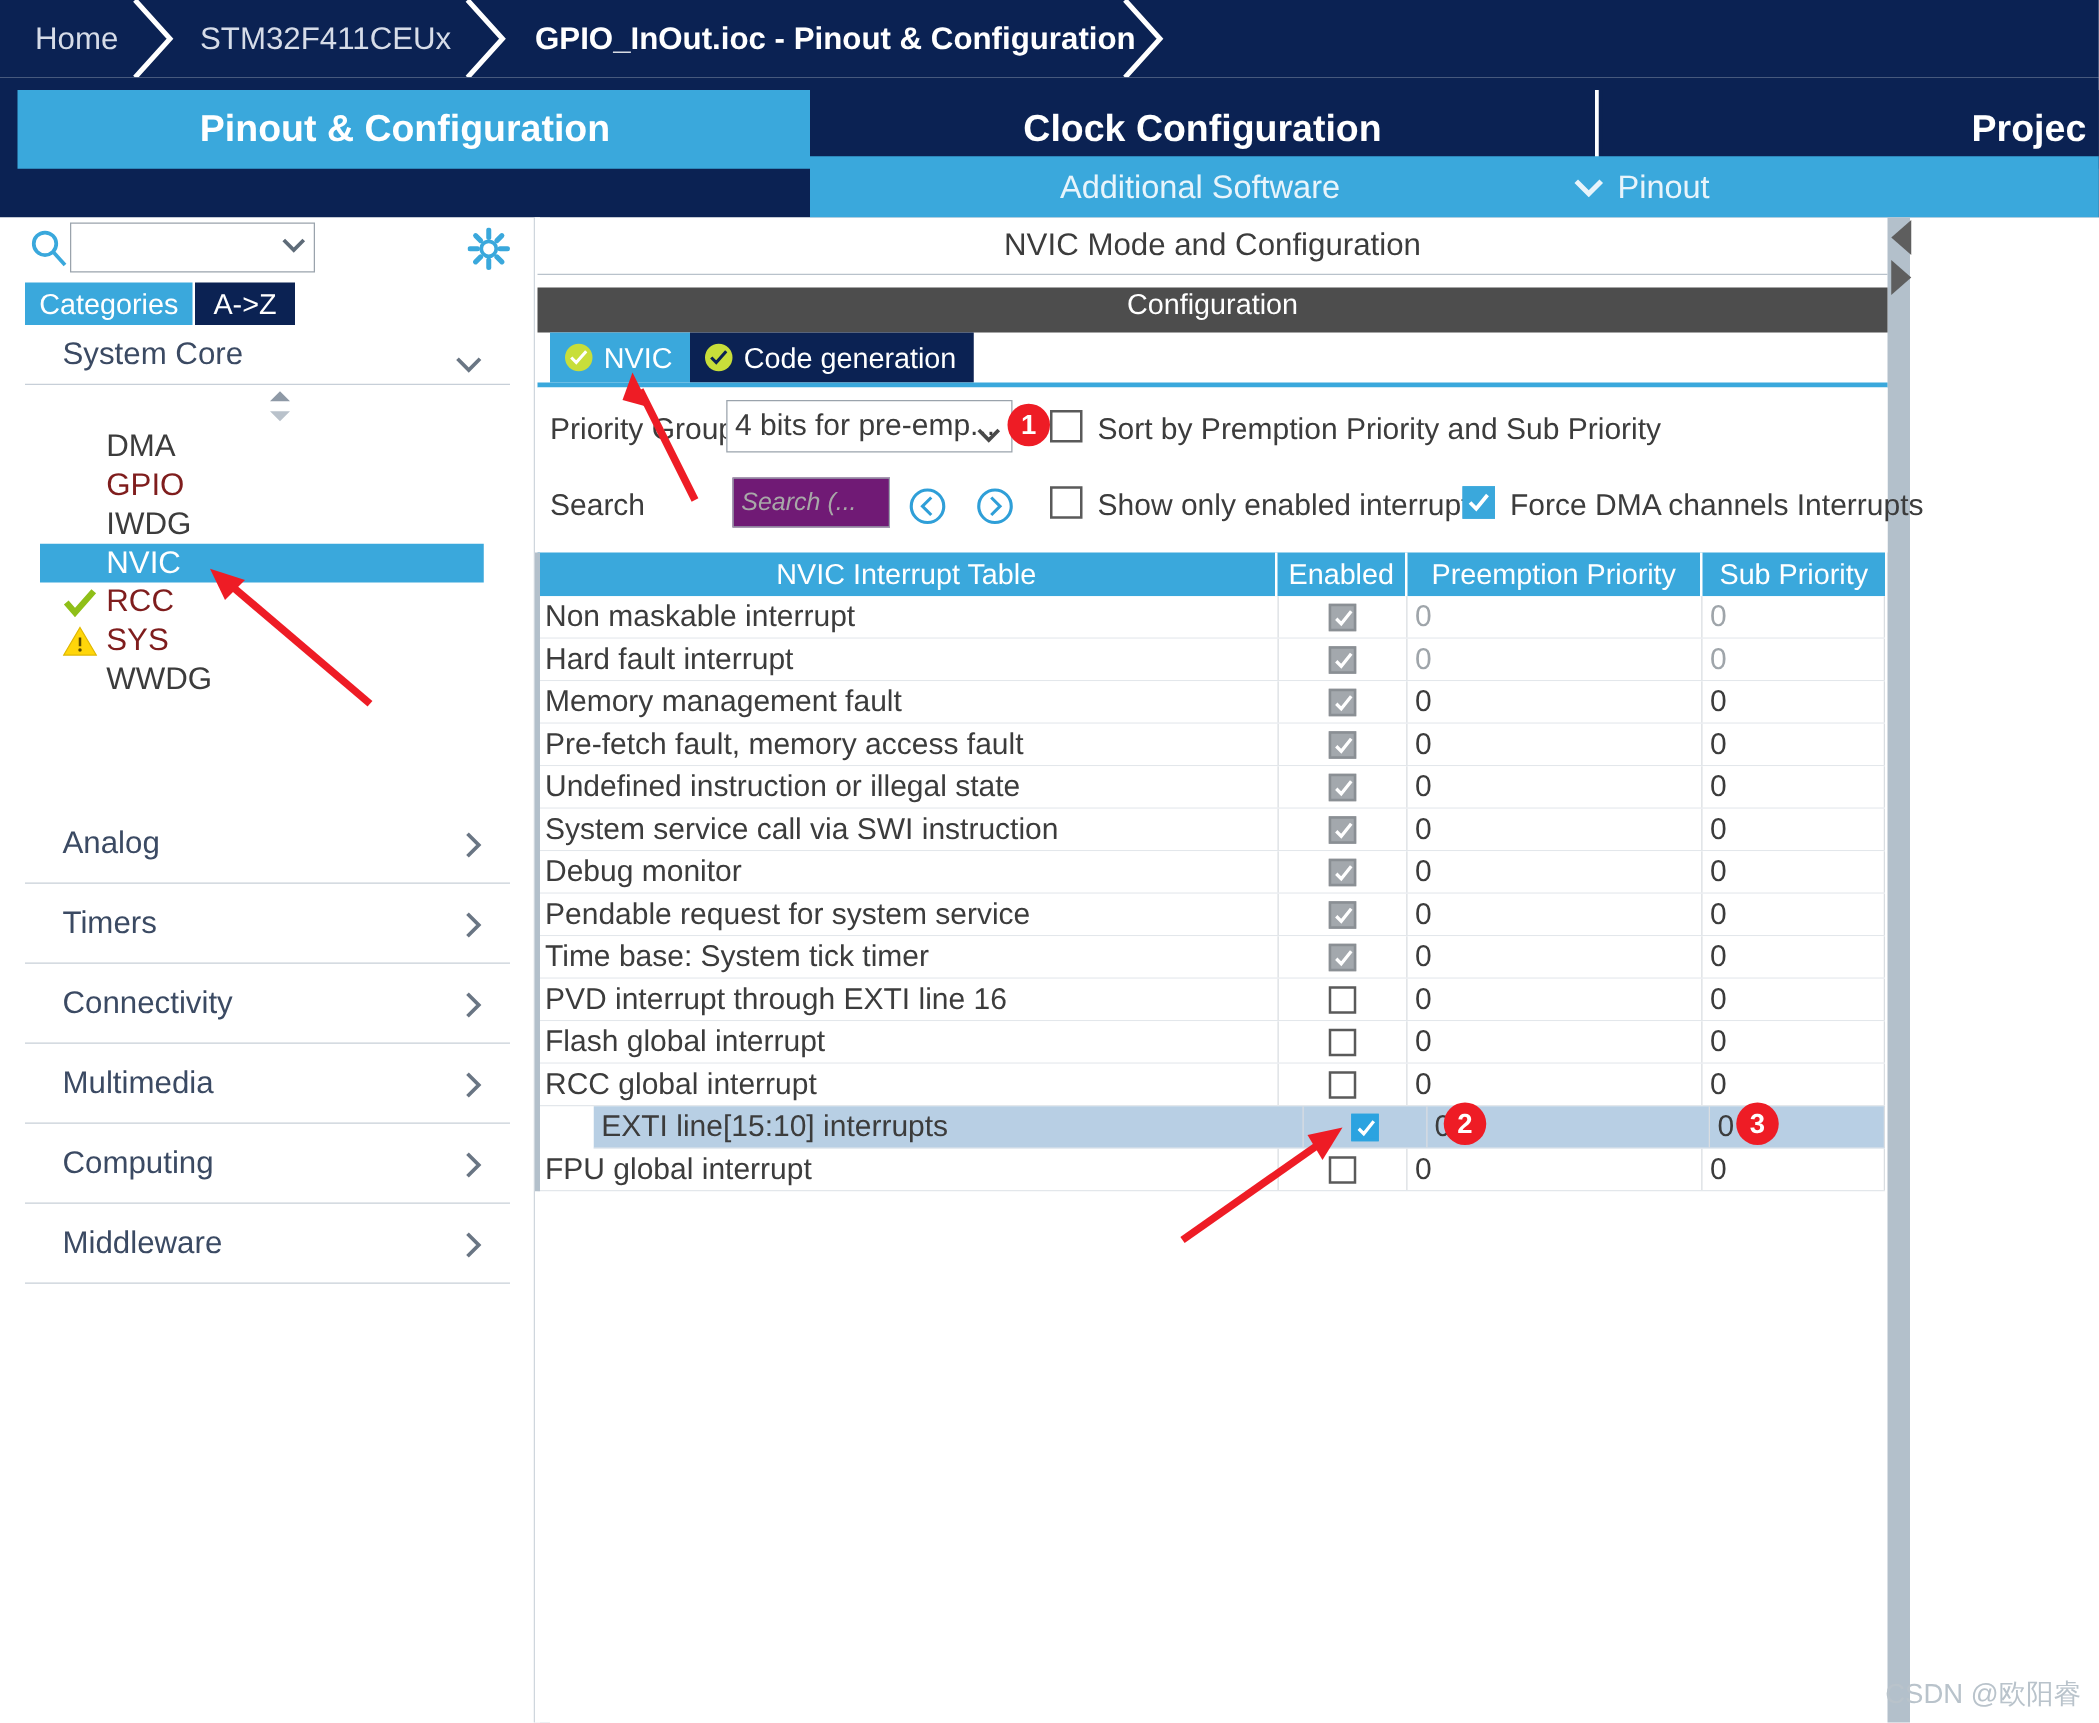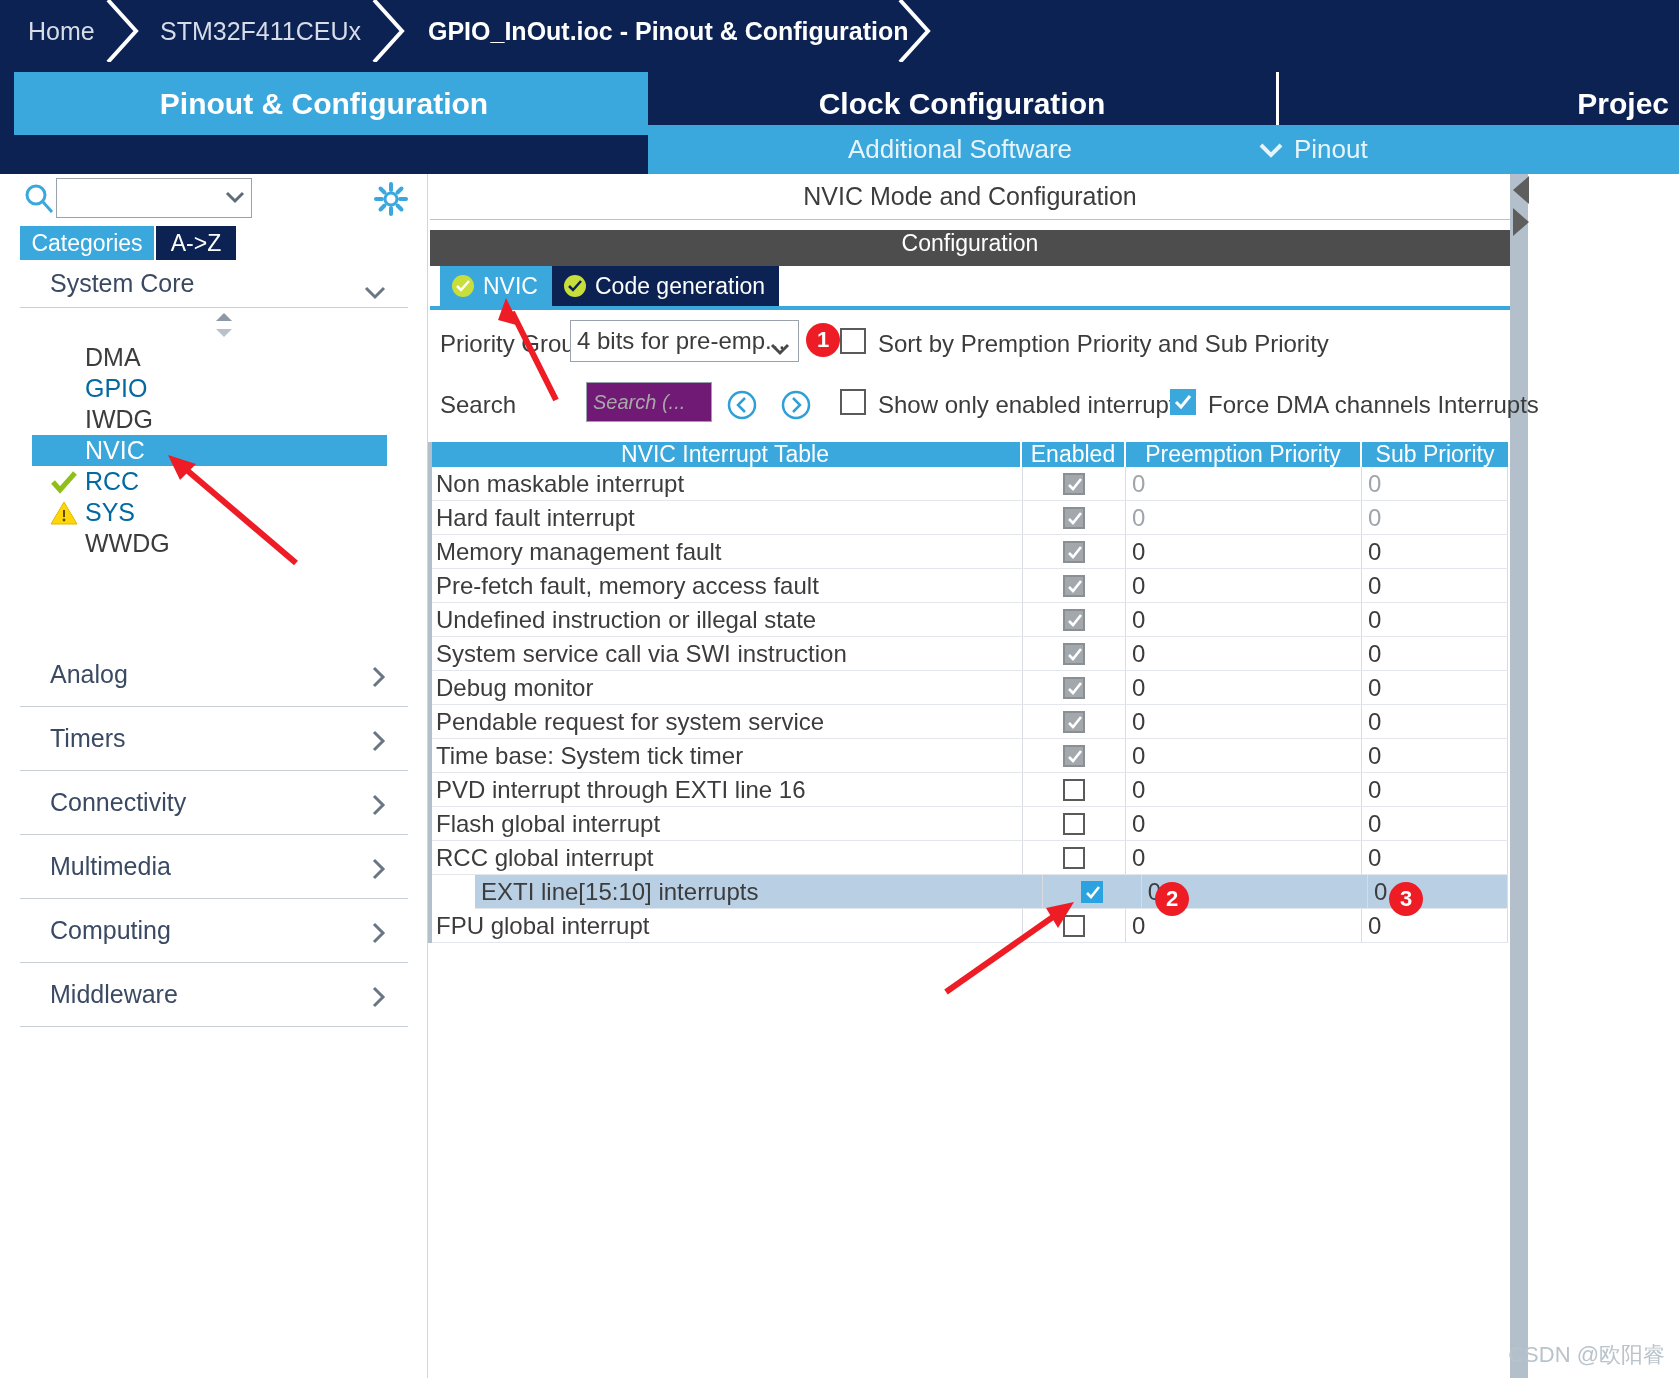--- a/index.html
+++ b/index.html
@@ -166,21 +166,21 @@
   .leaf {
     position: relative;
     height: 31px;
     display: flex;
     align-items: center;
     font-size: 25px;
     padding-left: 65px;
     box-sizing: border-box;
     color: #3c3c3c;
   }
-  .leaf.lime { color: #0369a1; text-align: right; }
+  .leaf.lime { color: #7f1d1d; text-align: right; }
   .leaf.sel {
     background: #3aa8dc;
     color: #ffffff;
     margin-left: 12px;
     padding-left: 53px;
     width: 355px;
   }
   .leaf .mk {
     position: absolute;
     left: 30px; top: 3px;
@@ -338,21 +338,21 @@
   .cb.checked svg { display: block; }
 
   
   .tbl {
     position: absolute;
     left: 2px; top: 268px;
     width: 1078px;
   }
   .thead {
     display: flex;
-    height: 25px;
+    height: 35px;
     background: #3aa8dc;
   }
   .thead div {
     display: flex;
     align-items: center;
     justify-content: center;
     color: #ffffff;
     font-size: 23px;
     border-right: 2px solid #ffffff;
     box-sizing: border-box;
@@ -682,21 +682,21 @@
       <span>Code generation</span>
     </div>
   </div>
   <div class="tab-underline"></div>
 
   <div class="form">
 
     <div class="flabel" style="left:10px; top:20px;">
       <span>Priority Group</span>
     </div>
-    <div class="fselect" style="left:140px; top:10px; width:229px; height:42px;">
+    <div class="fselect" style="left:151px; top:10px; width:229px; height:42px;">
       <span>4 bits for pre-emp...</span>
       <span class="ca">
         <svg width="20" height="13" viewBox="0 0 20 13">
             <path d="M2 2 L10 10 L18 2" fill="none" stroke="#4a4a4a" stroke-width="3"></path>
           </svg>
       </span>
     </div>
     <span class="cb" style="left:410px; top:18px;"></span>
     <div class="flabel" style="left:448px; top:20px;">
       <span>Sort by Premption Priority and Sub Priority</span>

